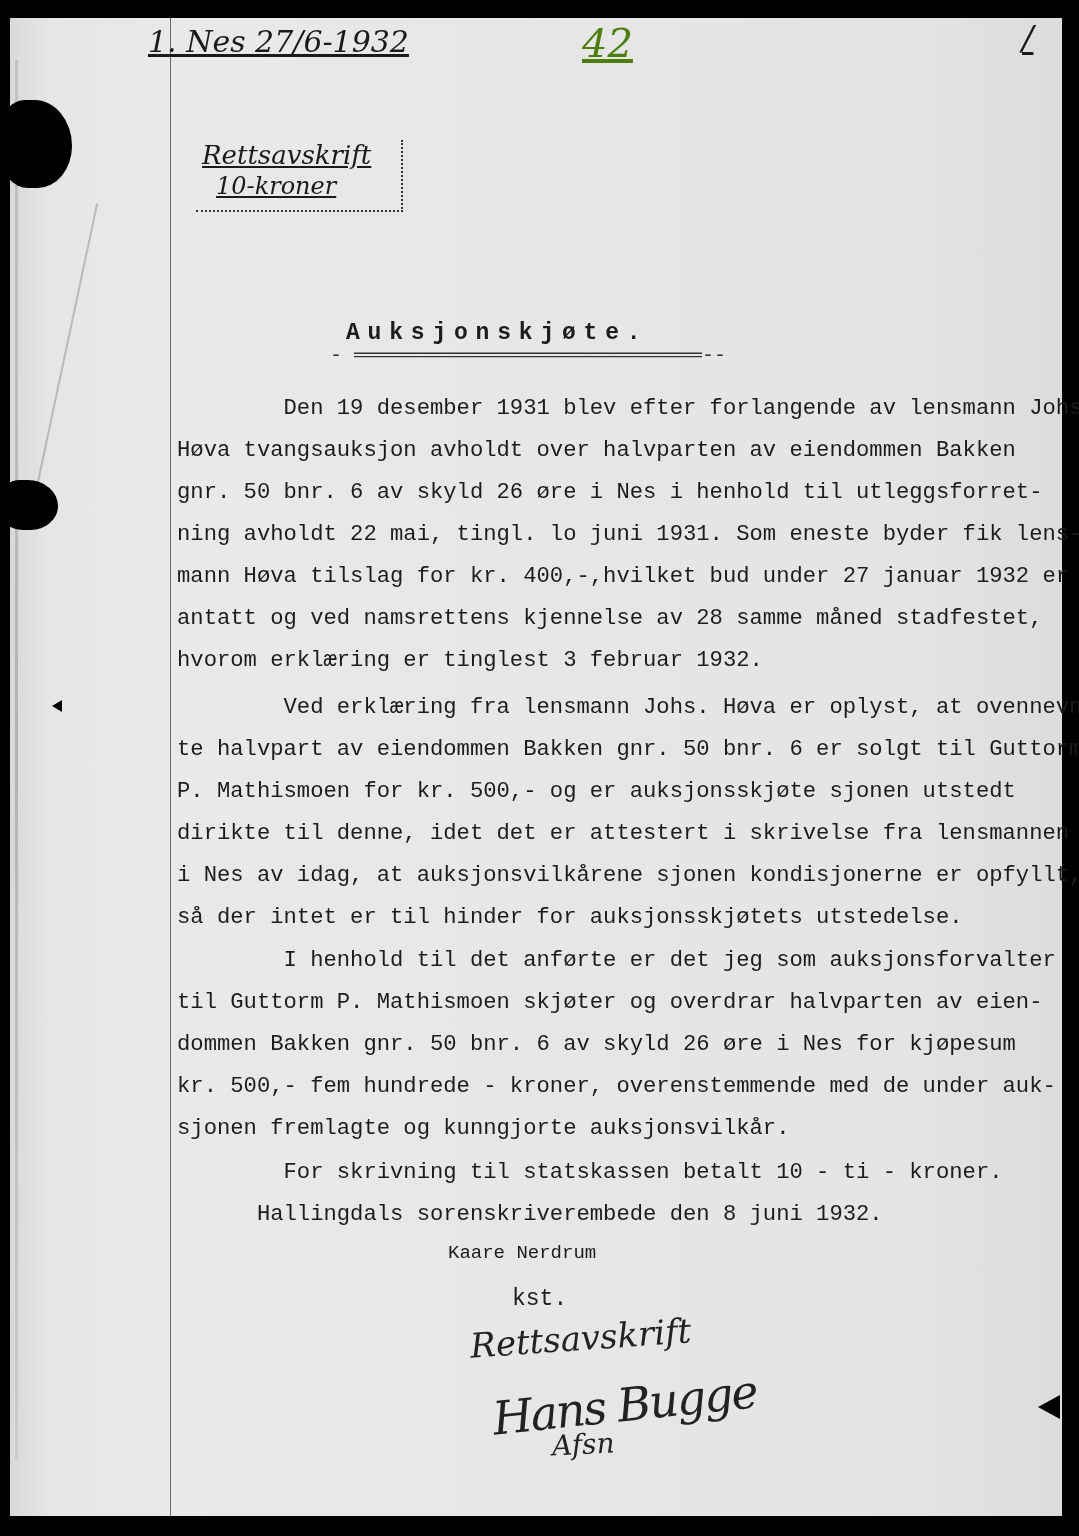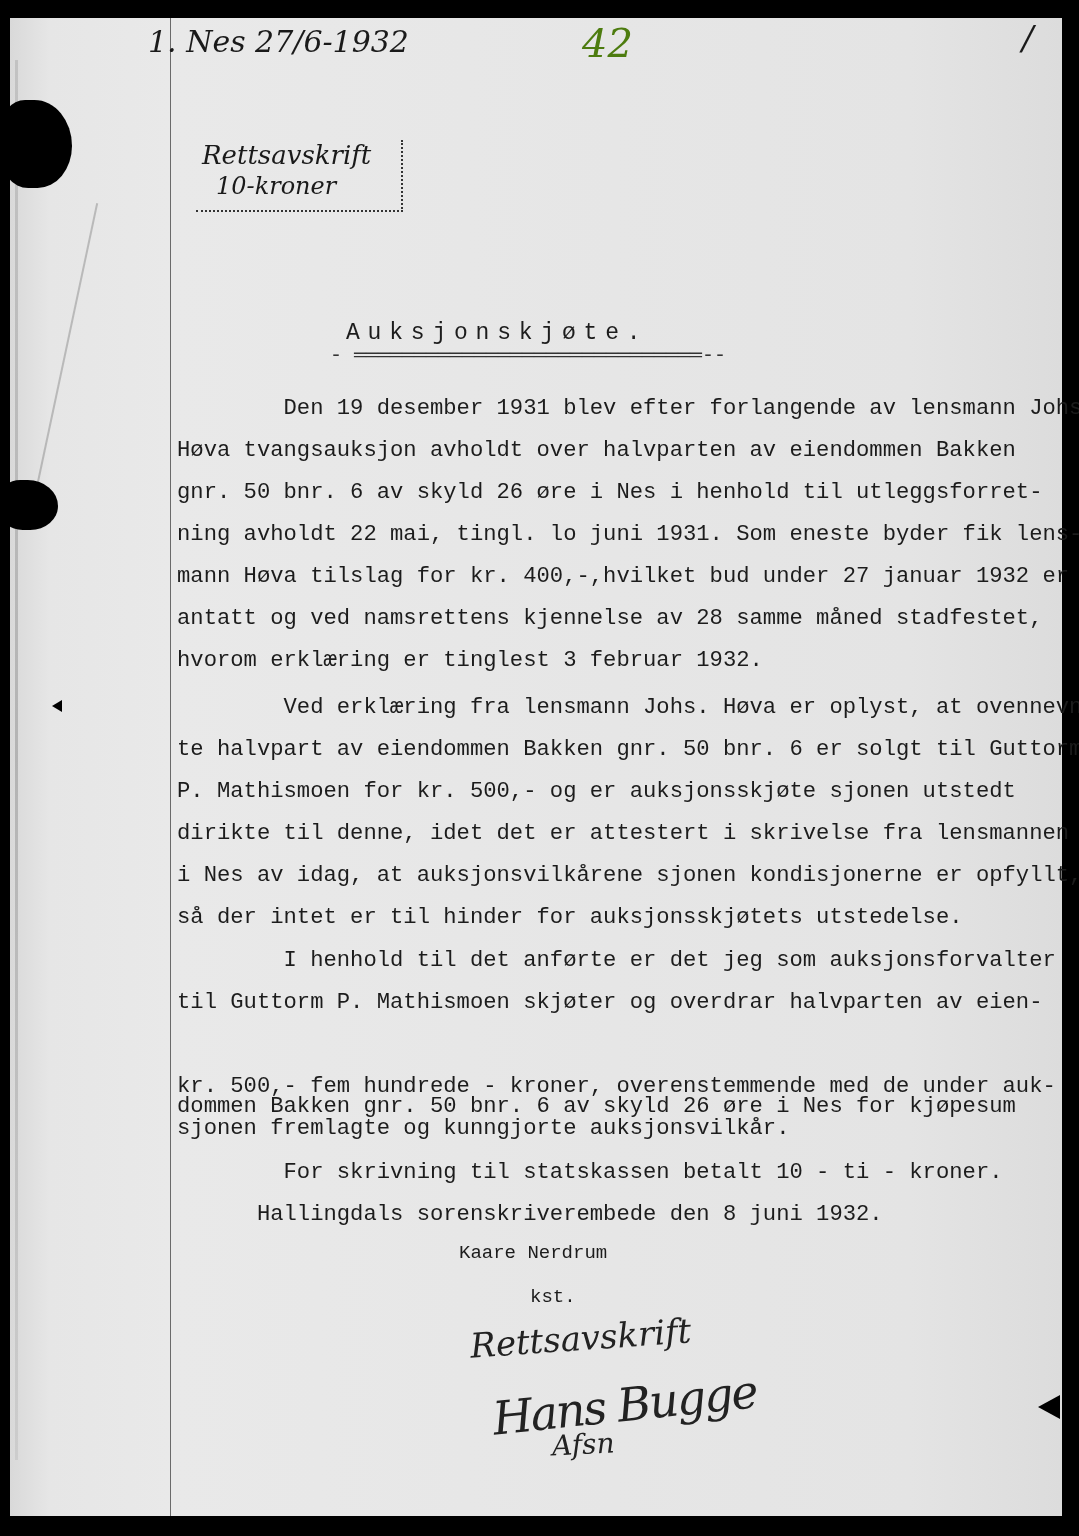--- a/index.html
+++ b/index.html
@@ -20,36 +20,36 @@
   }
   .tear {
     position: absolute; background: #000; border-radius: 40% 60% 55% 45%;
   }
   .margin-rule {
     position: absolute; left: 170px; top: 18px; width: 1px; height: 1498px;
     background: #6a6a6a;
   }
   .hand {
     position: absolute; font-family: "DejaVu Serif", serif; font-style: italic;
-    color: #1a1a1a; white-space: nowrap;
+    color: #1a1a1a; white-space: nowrap; text-decoration: underline;
   }
   .hand-ref { left: 148px; top: 24px; font-size: 30px; letter-spacing: 0px; }
   .hand-page { left: 582px; top: 20px; font-size: 40px; color: #4d7c0f; }
   .hand-folio { left: 1022px; top: 18px; font-size: 34px; }
   .stamp {
     position: absolute; left: 196px; top: 140px; width: 205px; height: 70px;
     border-right: 2px dotted #333; border-bottom: 2px dotted #333;
   }
   .stamp .l1 { position: absolute; left: 6px; top: 0px; font-size: 26px; }
   .stamp .l2 { position: absolute; left: 20px; top: 32px; font-size: 24px; }
   .typed {
     position: absolute; font-family: "Liberation Mono", "DejaVu Sans Mono", monospace;
     color: #1c1c1c; white-space: pre; font-size: 22.2px; line-height: 1;
   }
-  .title { left: 346px; top: 322px; font-size: 23px; font-weight: normal; letter-spacing: 7.8px; }
+  .title { left: 346px; top: 322px; font-size: 23px; font-weight: bold; letter-spacing: 7.8px; }
   .title-underline { left: 330px; top: 346px; font-size: 20px; letter-spacing: 0px; color: #333; }
   .line { left: 177px; }
   .sig-hand { position: absolute; font-family: "DejaVu Serif", serif; font-style: italic; color: #222; white-space: nowrap; }
   .sig1 { left: 470px; top: 1318px; font-size: 34px; transform: rotate(-4deg); }
   .sig2 { left: 492px; top: 1378px; font-size: 46px; transform: rotate(-6deg); letter-spacing: -2px; }
   .sig3 { left: 552px; top: 1428px; font-size: 28px; transform: rotate(-3deg); }
   .right-tab {
     position: absolute; left: 1038px; top: 1395px; width: 0; height: 0;
     border-top: 12px solid transparent; border-bottom: 12px solid transparent; border-right: 22px solid #000;
   }
@@ -90,24 +90,24 @@
 <div class="typed line" style="top:608px">antatt og ved namsrettens kjennelse av 28 samme måned stadfestet,</div>
 <div class="typed line" style="top:650px">hvorom erklæring er tinglest 3 februar 1932.</div>
 <div class="typed line" style="top:697px">        Ved erklæring fra lensmann Johs. Høva er oplyst, at ovennevn-</div>
 <div class="typed line" style="top:739px">te halvpart av eiendommen Bakken gnr. 50 bnr. 6 er solgt til Guttorm</div>
 <div class="typed line" style="top:781px">P. Mathismoen for kr. 500,- og er auksjonsskjøte sjonen utstedt</div>
 <div class="typed line" style="top:823px">dirikte til denne, idet det er attestert i skrivelse fra lensmannen</div>
 <div class="typed line" style="top:865px">i Nes av idag, at auksjonsvilkårene sjonen kondisjonerne er opfyllt,</div>
 <div class="typed line" style="top:907px">så der intet er til hinder for auksjonsskjøtets utstedelse.</div>
 <div class="typed line" style="top:950px">        I henhold til det anførte er det jeg som auksjonsforvalter</div>
 <div class="typed line" style="top:992px">til Guttorm P. Mathismoen skjøter og overdrar halvparten av eien-</div>
-<div class="typed line" style="top:1096px">dommen Bakken gnr. 50 bnr. 6 av skyld 26 øre i Nes for kjøpesum</div>
+<div class="typed line" style="top:1034px">dommen Bakken gnr. 50 bnr. 6 av skyld 26 øre i Nes for kjøpesum</div>
 <div class="typed line" style="top:1076px">kr. 500,- fem hundrede - kroner, overenstemmende med de under auk-</div>
 <div class="typed line" style="top:1118px">sjonen fremlagte og kunngjorte auksjonsvilkår.</div>
 <div class="typed line" style="top:1162px">        For skrivning til statskassen betalt 10 - ti - kroner.</div>
 <div class="typed line" style="top:1204px">      Hallingdals sorenskriverembede den 8 juni 1932.</div>
 
-<div class="typed" style="left:448px;top:1244px;font-size:19px;margin-left:11px;">Kaare Nerdrum</div>
-<div class="typed" style="left:512px;top:1288px;font-size:19px;margin-left:18px;">kst.</div>
+<div class="typed" style="left:448px;top:1244px;font-size:19px;">Kaare Nerdrum</div>
+<div class="typed" style="left:512px;top:1288px;font-size:23px;">kst.</div>
 
 <div class="sig-hand sig1">Rettsavskrift</div>
 <div class="sig-hand sig2">Hans Bugge</div>
 <div class="sig-hand sig3">Afsn</div>
 
 </body></html>

